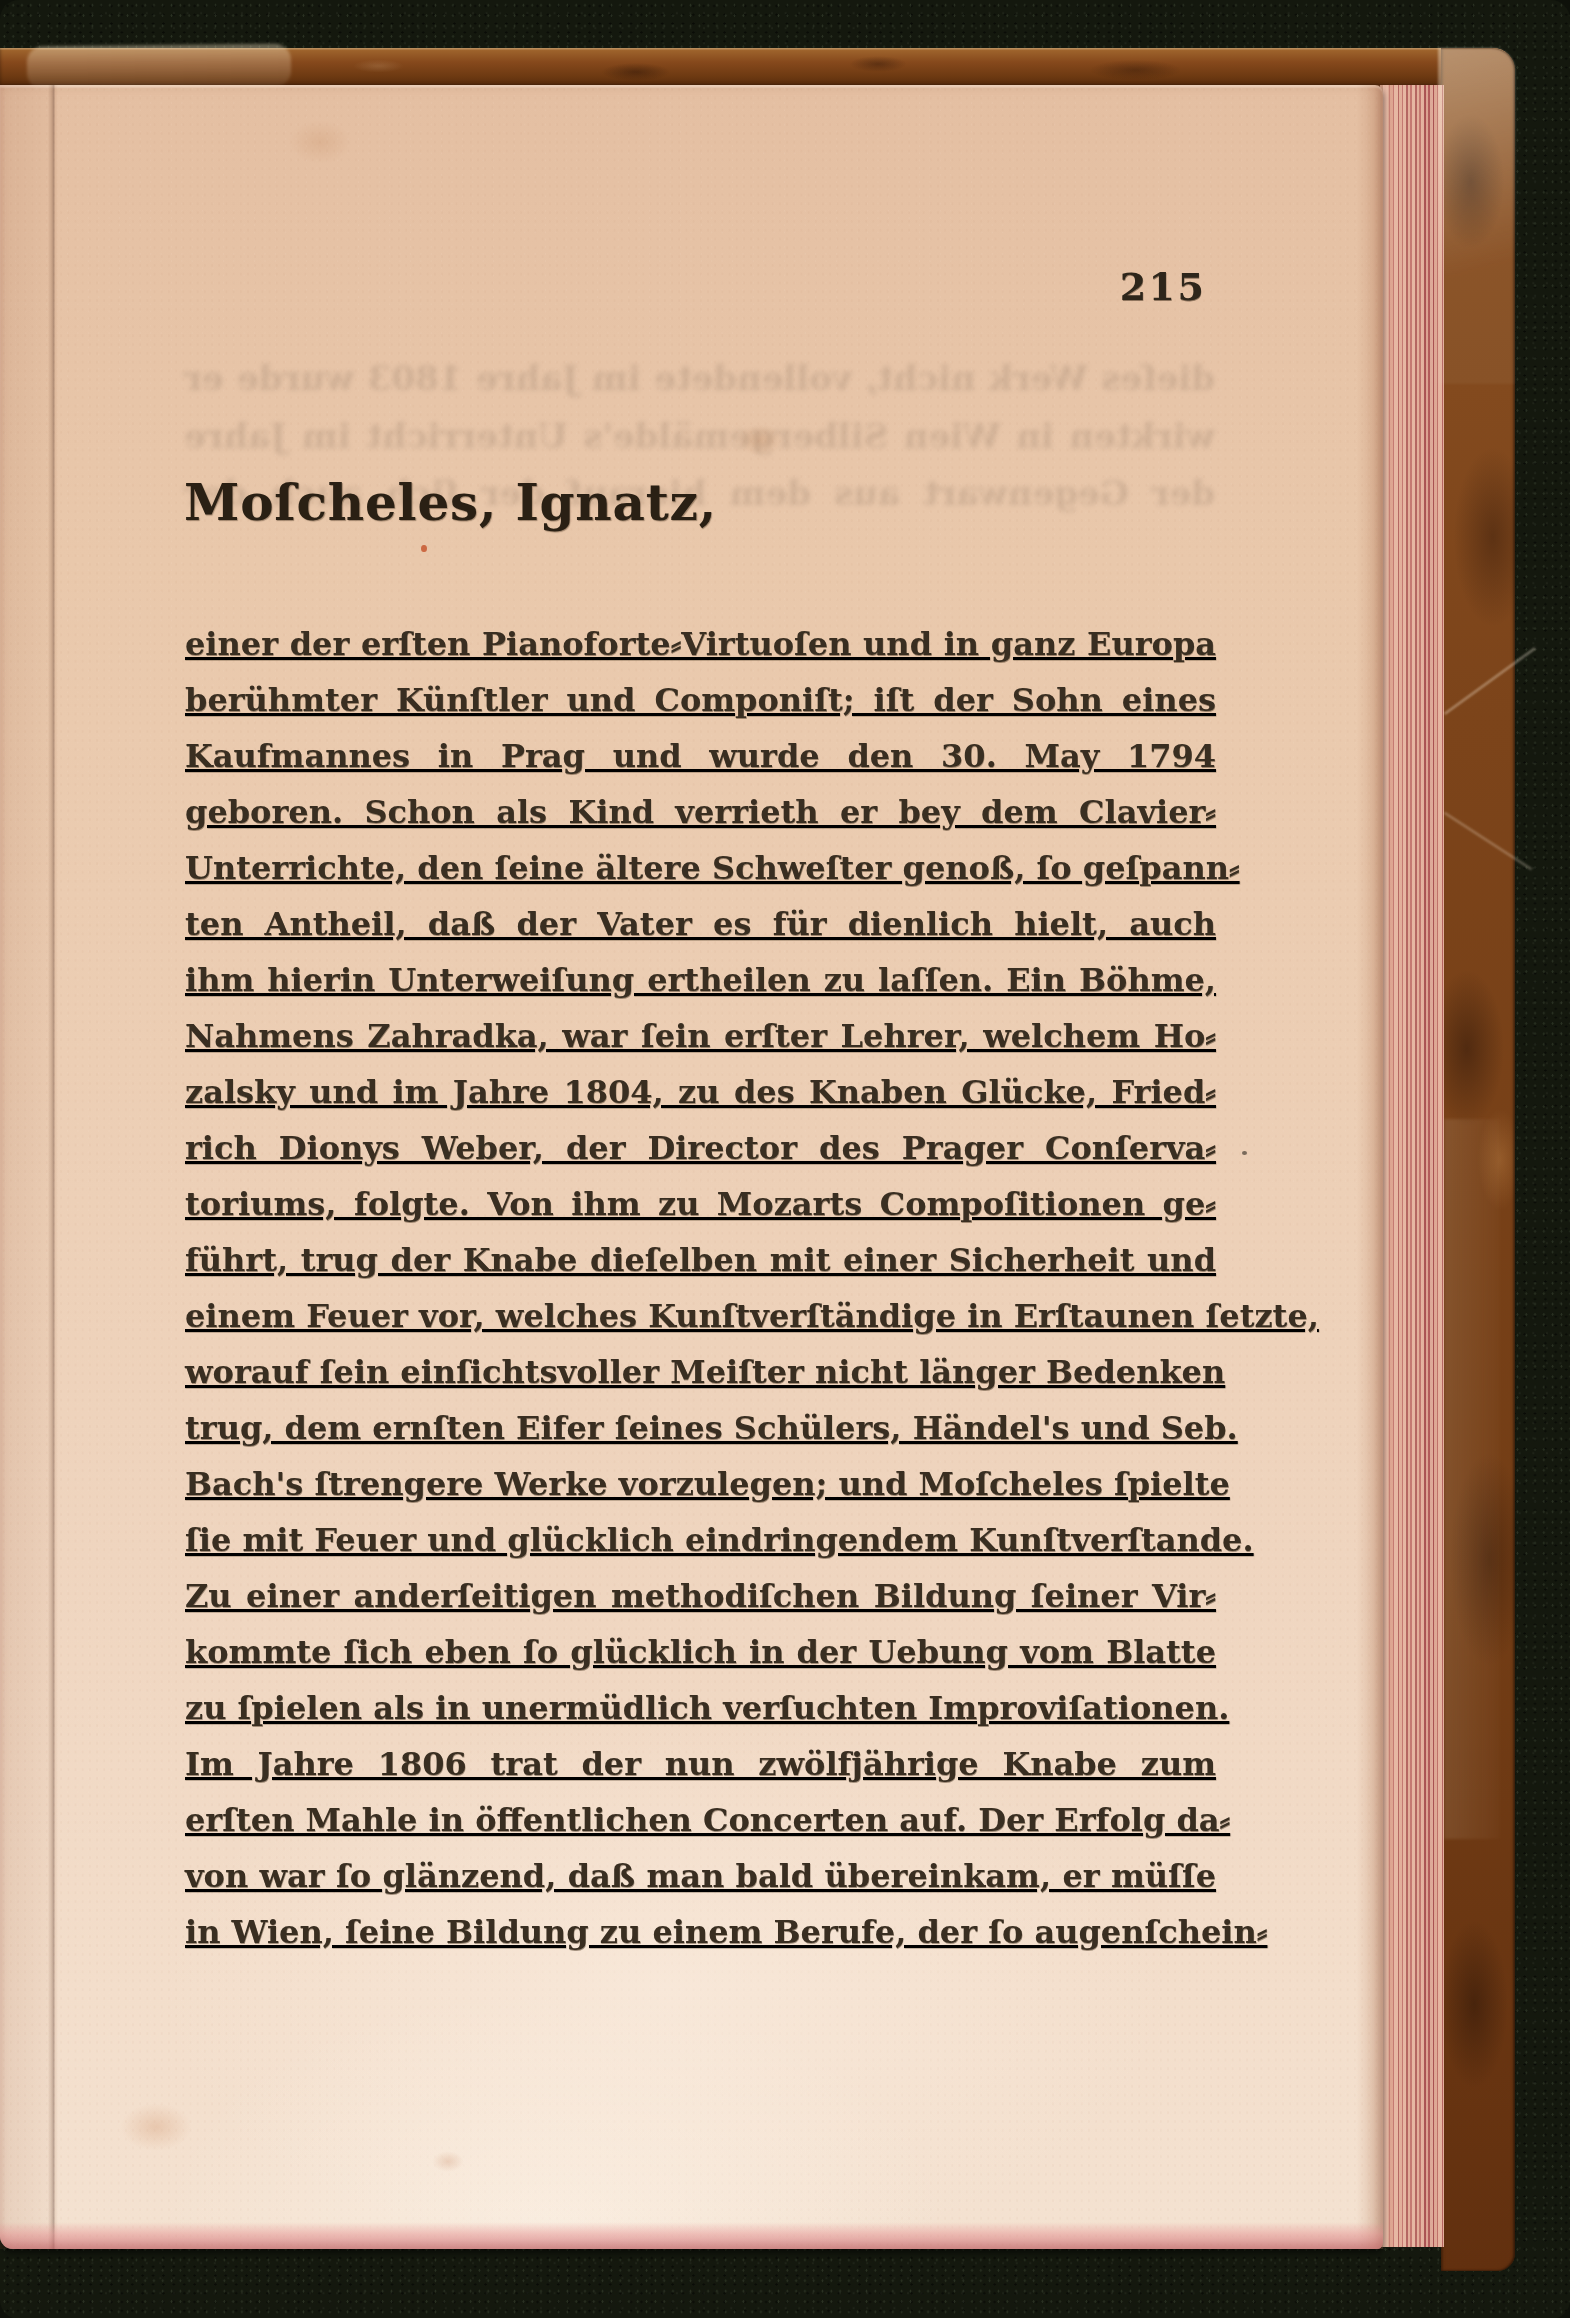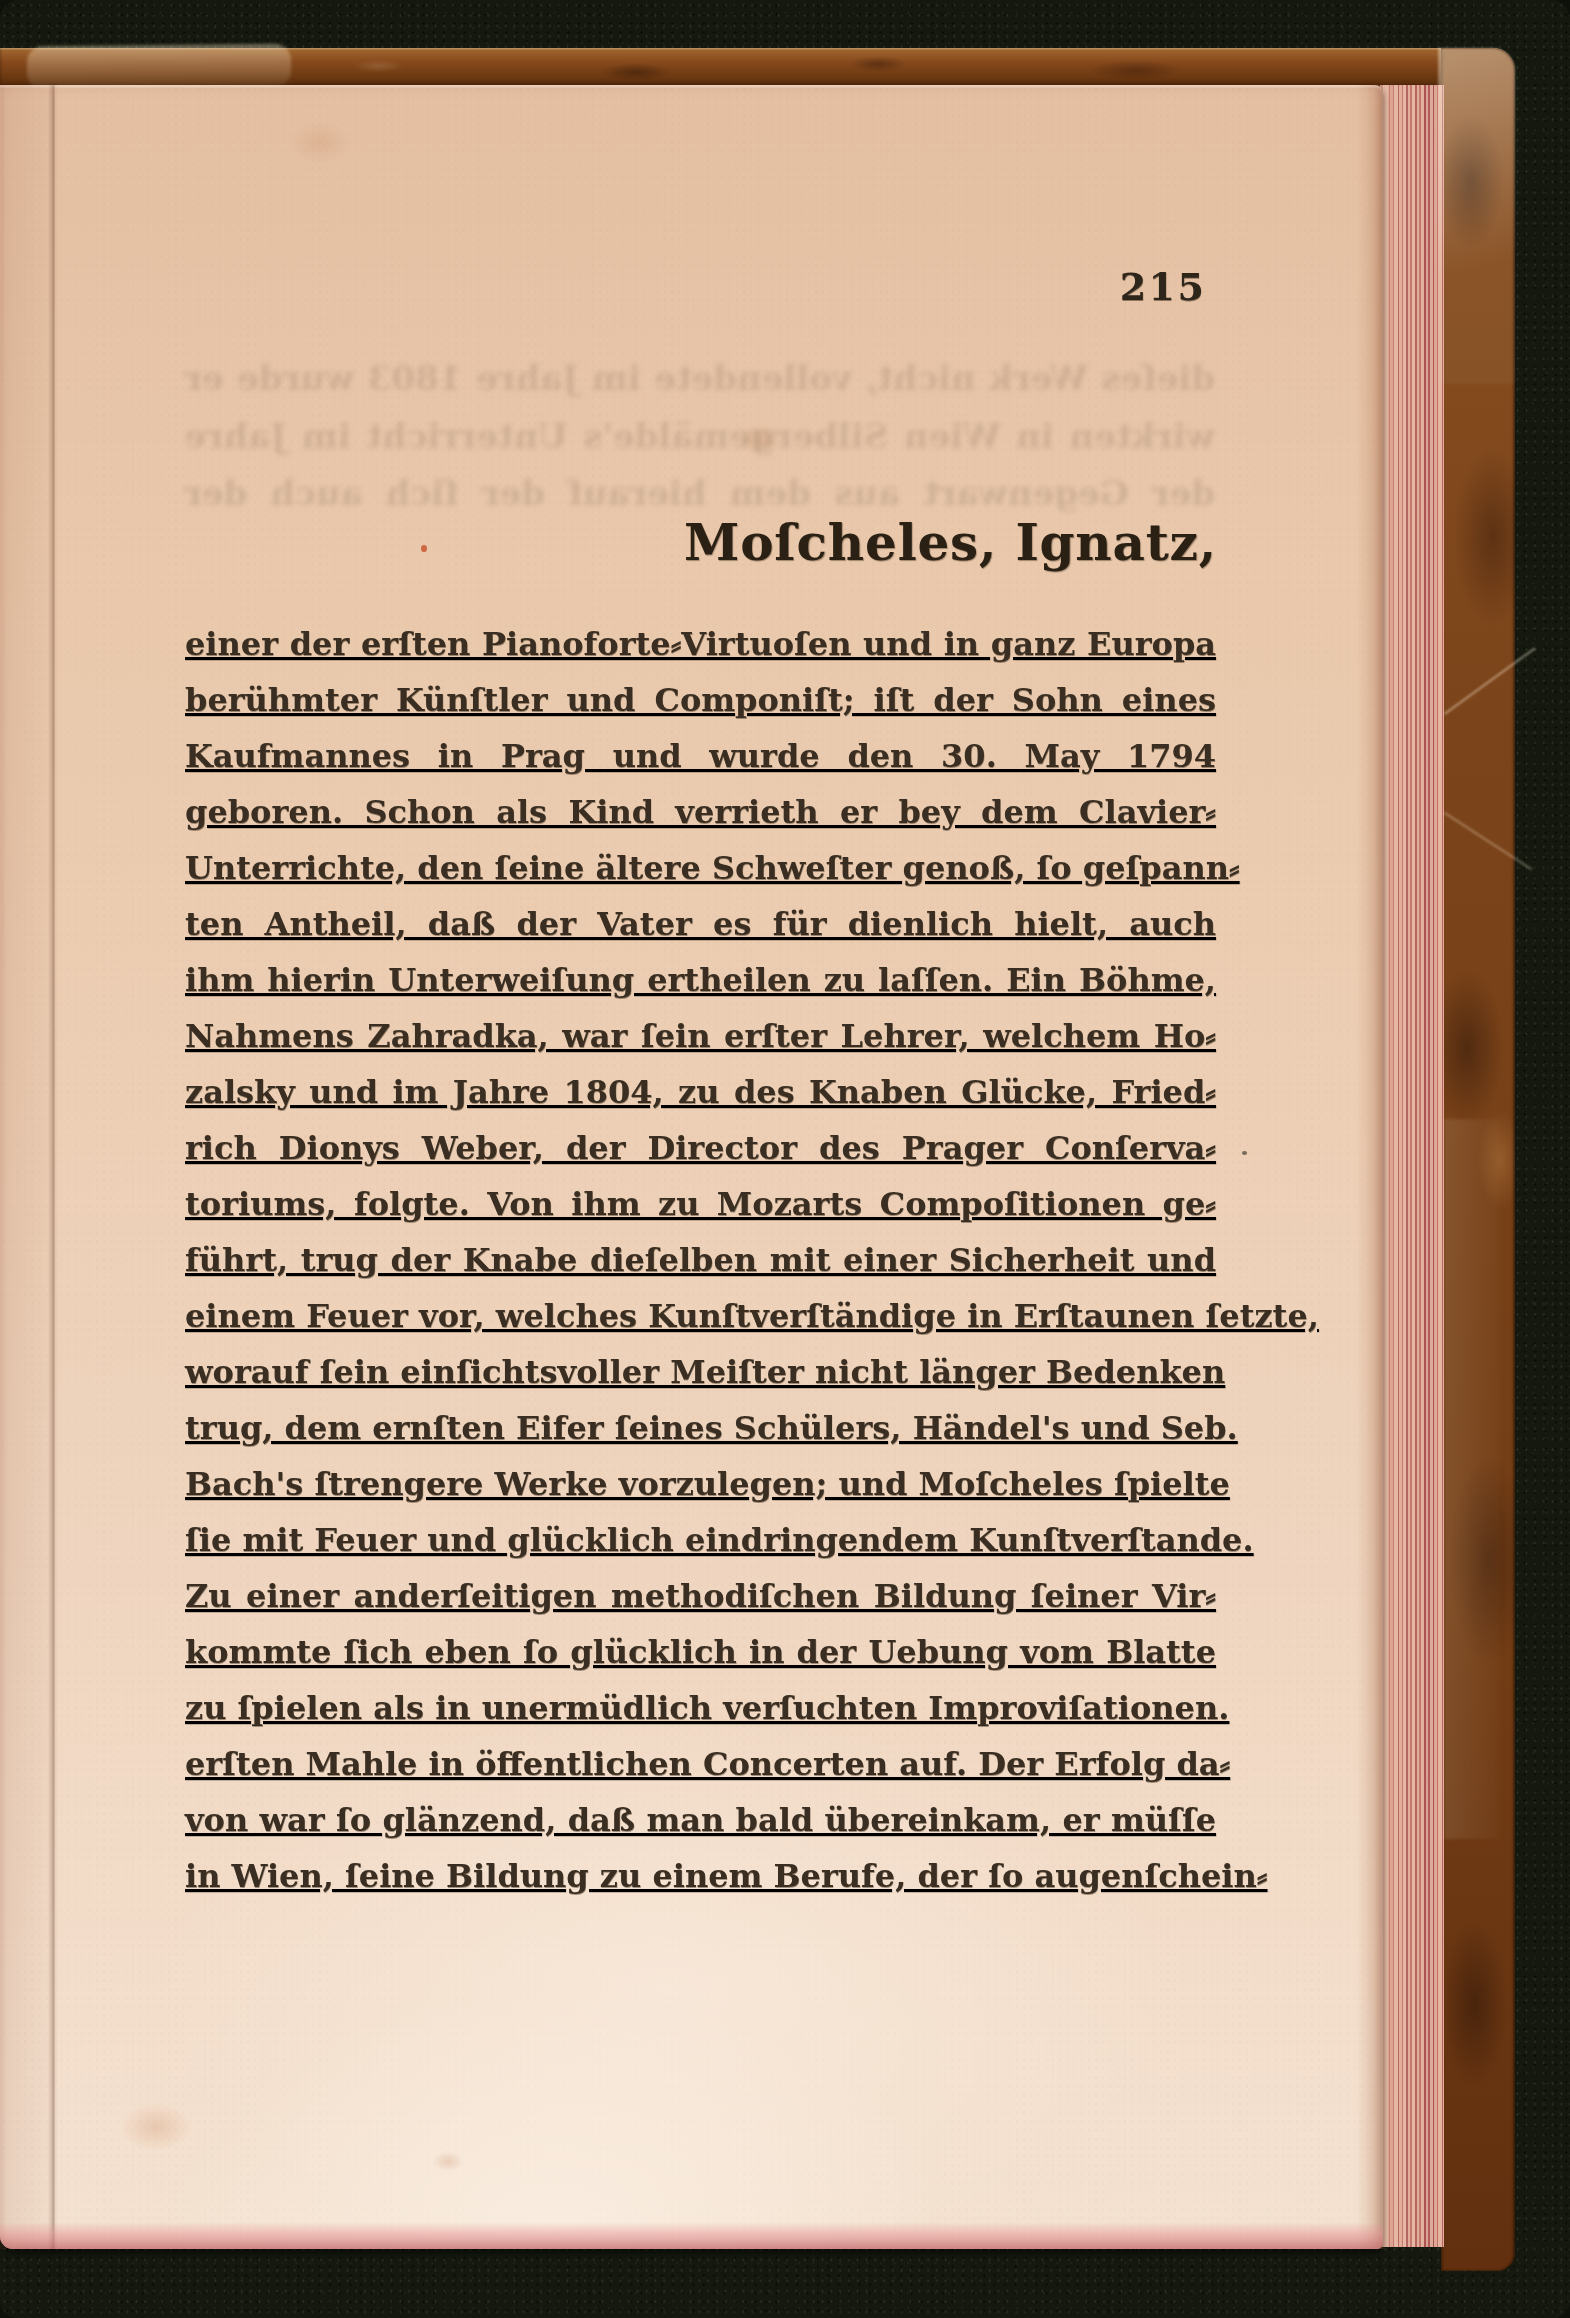--- a/index.html
+++ b/index.html
@@ -93,24 +93,23 @@
     position:absolute;right:0;top:0;width:27px;height:100%;
     background:linear-gradient(90deg, transparent, rgba(185,130,100,0.30) 70%, rgba(140,85,60,0.35) 100%);
   }
   
   .page-number{
     position:absolute;left:1103px;top:264px;width:120px;
     font-size:38px;font-weight:700;letter-spacing:2.4px;text-align:center;
     color:#2e261b;text-shadow:0.4px 0.6px 0.6px rgba(60,42,24,0.5);
   }
   .heading{
-    position:absolute;left:184px;top:473px;width:1033px;text-align:right;
+    position:absolute;left:184px;top:473px;width:1033px;text-align:left;
     font-size:50px;font-weight:700;letter-spacing:0.8px;color:#2a2014;
     text-shadow:0.8px 0.8px 1px rgba(70,50,30,0.45);
-    margin-top:40px;
   }
   .bodytext{position:absolute;left:185px;top:616px;width:1031px;text-decoration:underline;}
   .bl{
     display:block;height:56px;line-height:56px;
     font-size:32px;font-weight:700;color:#392e21;
     text-align:justify;text-align-last:justify;
     font-family:"DejaVu Serif","DejaVu Sans","Liberation Serif",serif;
     text-shadow:0.4px 0.6px 0.6px rgba(64,46,26,0.45);
     overflow:visible;white-space:nowrap;
   }
@@ -205,20 +204,21 @@
     <span class="bl">toriums, folgte.  Von ihm zu Mozarts Compoſitionen ge⸗</span>
     <span class="bl">führt, trug der Knabe dieſelben mit einer Sicherheit und</span>
     <span class="bl">einem Feuer vor, welches Kunſtverſtändige in Erſtaunen ſetzte,</span>
     <span class="bl">worauf ſein einſichtsvoller Meiſter nicht länger Bedenken</span>
     <span class="bl">trug, dem ernſten Eifer ſeines Schülers, Händel's und Seb.</span>
     <span class="bl">Bach's ſtrengere Werke vorzulegen; und Moſcheles ſpielte</span>
     <span class="bl">ſie mit Feuer und glücklich eindringendem Kunſtverſtande.</span>
     <span class="bl">Zu einer anderſeitigen methodiſchen Bildung ſeiner Vir⸗</span>
     <span class="bl">kommte ſich eben ſo glücklich in der Uebung vom Blatte</span>
     <span class="bl">zu ſpielen als in unermüdlich verſuchten Improviſationen.</span>
+    <span class="bl">Im Jahre 1806 trat der nun zwölfjährige Knabe zum</span>
     <span class="bl">erſten Mahle in öffentlichen Concerten auf.  Der Erfolg da⸗</span>
     <span class="bl">von war ſo glänzend, daß man bald übereinkam, er müſſe</span>
     <span class="bl">in Wien, ſeine Bildung zu einem Berufe, der ſo augenſchein⸗</span>
   </div>
 
   <div class="glare-top-left"></div>
   <div class="glare-corner"></div>
   <div class="fold-line-1"></div>
   <div class="fold-line-2"></div>
   <div class="sheen-right"></div>

